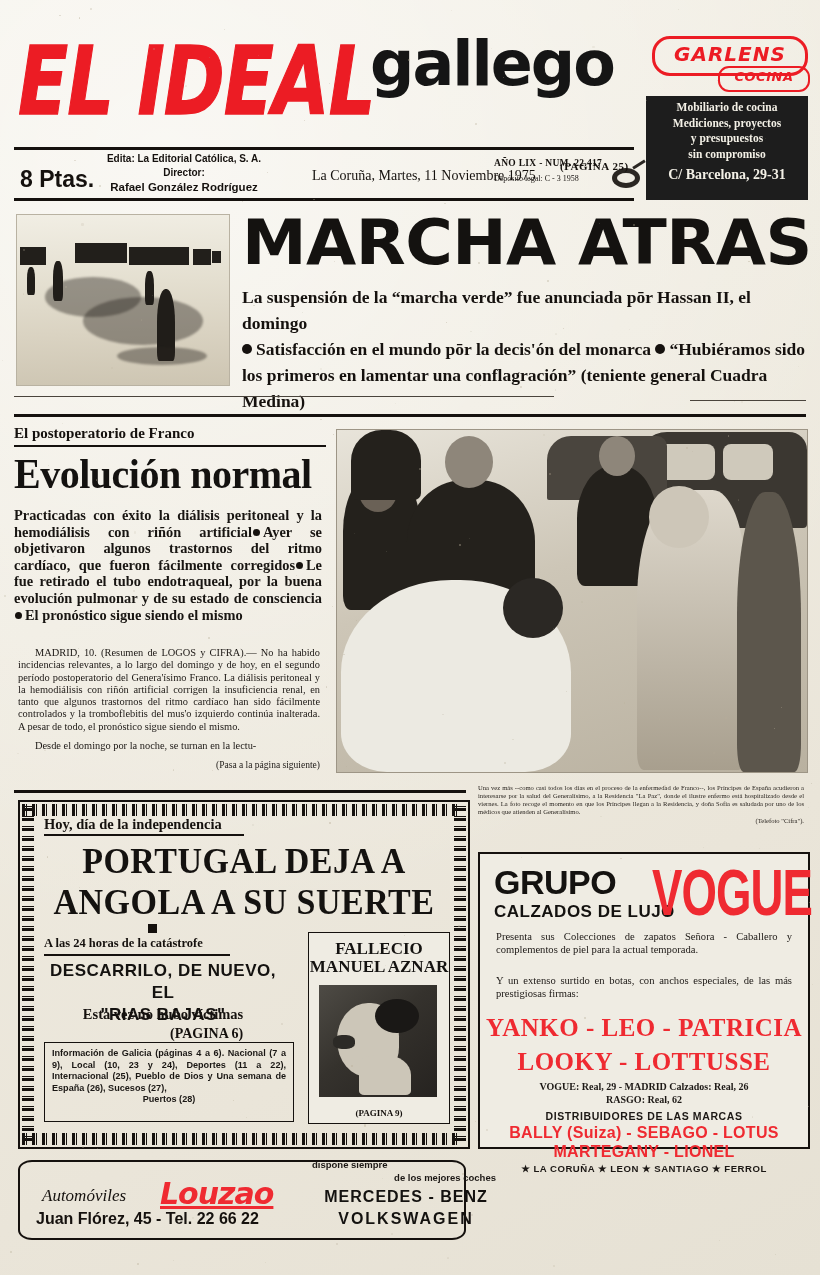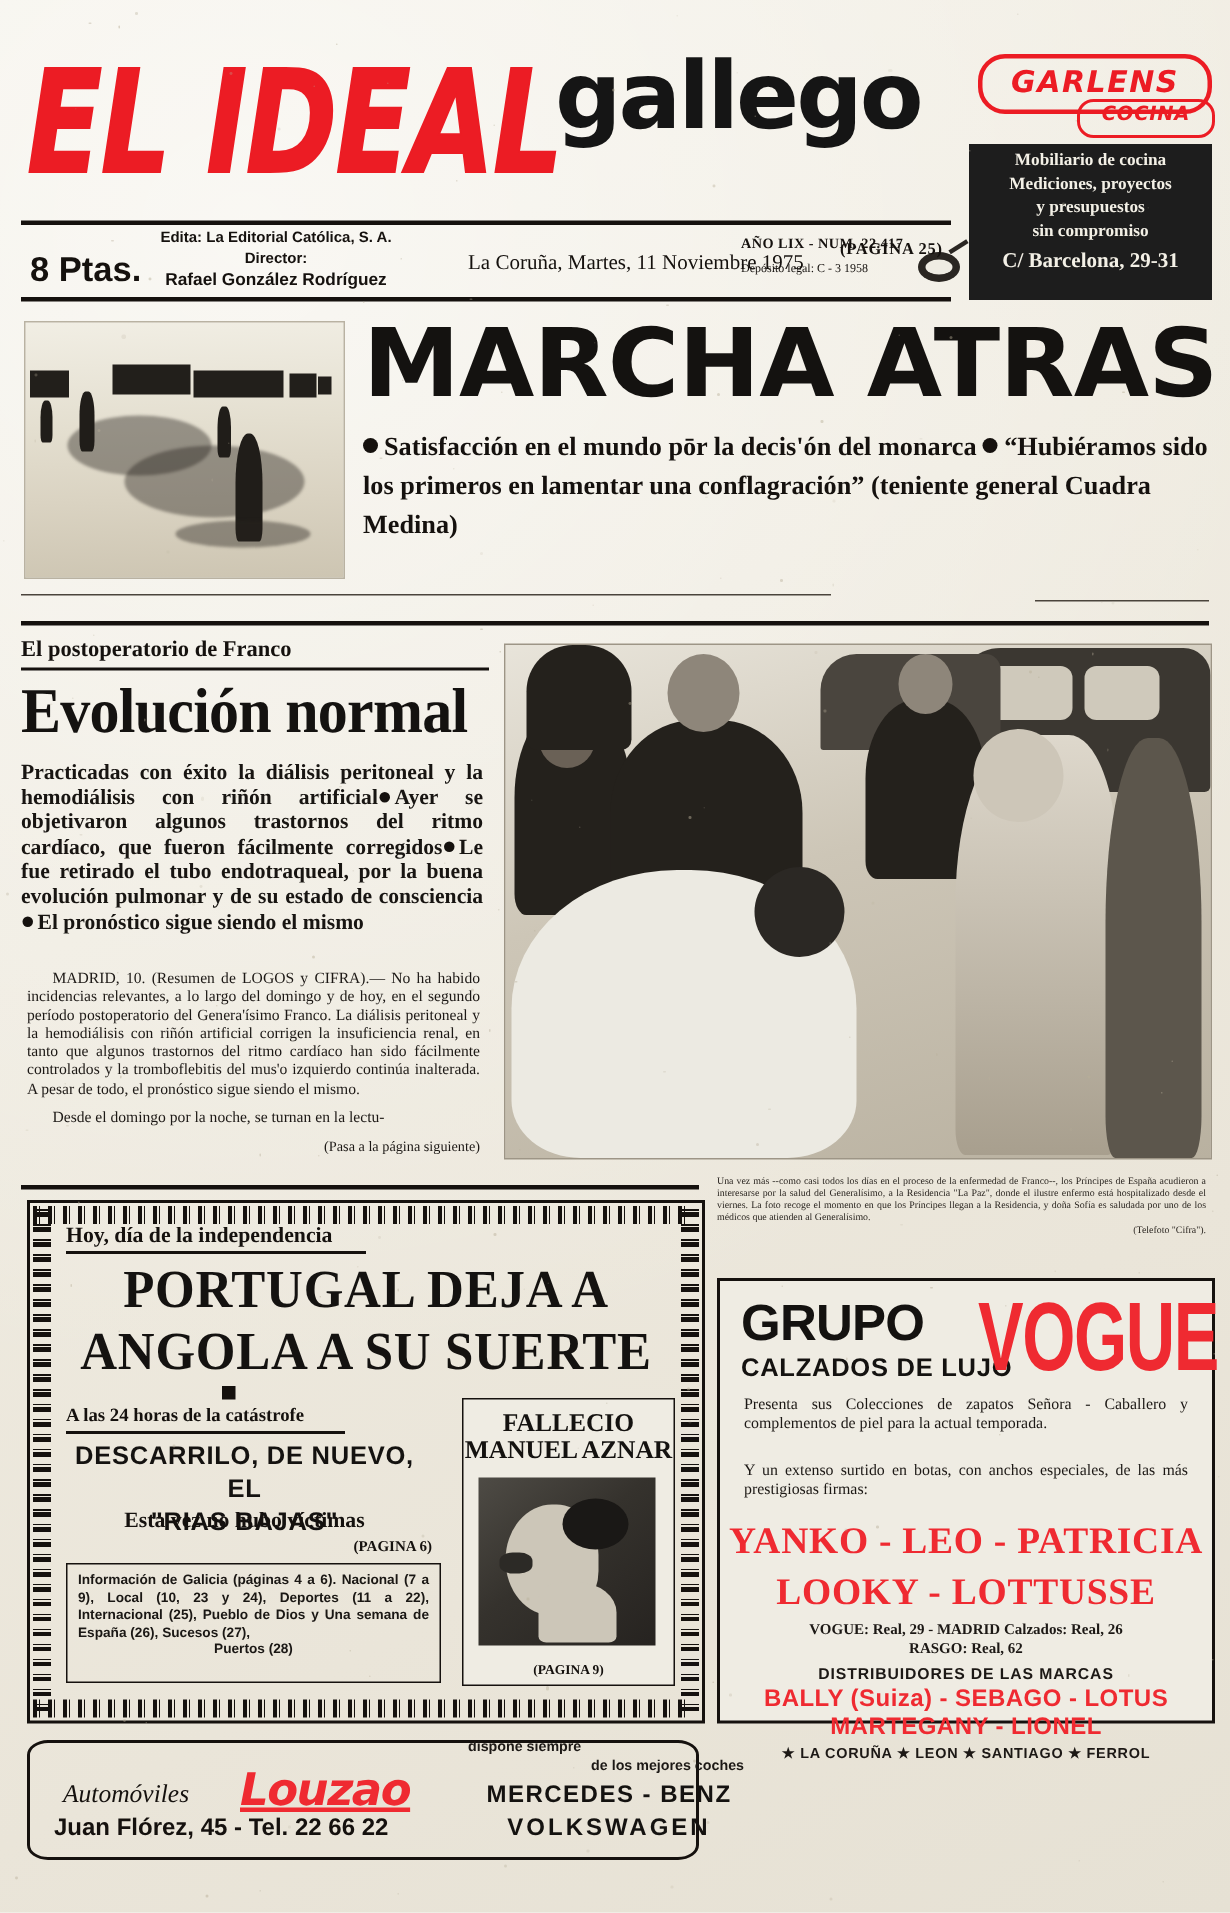--- a/index.html
+++ b/index.html
@@ -259,22 +259,22 @@
   .descarrilo{
     position:absolute;left:18px;top:158px;width:250px;text-align:center;
     font-family:"Liberation Sans", sans-serif;font-weight:bold;
     font-size:17px;line-height:22px;letter-spacing:.5px;color:#141210;
   }
   .estavez{
     position:absolute;left:18px;top:204px;width:250px;text-align:center;
     font-family:"Liberation Serif", serif;font-weight:bold;font-size:14.5px;
   }
   .pag6{
-    position:absolute;left:150px;top:224px;width:118px;text-align:right;
-    font-family:"Liberation Serif", serif;font-weight:bold;font-size:10px;
+    position:absolute;left:150px;top:224px;width:118px;text-align:left;
+    font-family:"Liberation Serif", serif;font-weight:bold;font-size:14px;
   }
   .indexbox{
     position:absolute;left:24px;top:240px;width:248px;height:78px;
     border:1.5px solid #15110e;
   }
   .indexbox p{
     margin:5px 7px;font-family:"Liberation Sans", sans-serif;font-weight:bold;
     font-size:9.1px;line-height:11.6px;text-align:justify;color:#1a1714;
   }
   .indexbox p .ctr{display:block;text-align:center;}
@@ -456,20 +456,21 @@
       <div class="dshadow" style="left:66px;top:82px;width:120px;height:48px;"></div>
       <div class="dfig" style="left:10px;top:52px;width:8px;height:28px;"></div>
       <div class="dfig" style="left:36px;top:46px;width:10px;height:40px;"></div>
       <div class="dfig" style="left:128px;top:56px;width:9px;height:34px;"></div>
       <div class="dfig" style="left:140px;top:74px;width:18px;height:72px;border-radius:46% 46% 12% 12%;"></div>
       <div class="dshadow" style="left:100px;top:132px;width:90px;height:18px;"></div>
     </div>
 
     <div class="head-main">MARCHA ATRAS</div>
     <div class="head-sub">
+      <div class="l1">La suspensión de la “marcha verde” fue anunciada pōr Hassan II, el domingo</div>
       <div class="l2">
         <span class="bullet"></span><span>Satisfacción en el mundo pōr la decis'ón del monarca</span>
         <span class="bullet"></span><span>“Hubiéramos sido</span>
       </div>
       <div class="l3">los primeros en lamentar una conflagración” (teniente general Cuadra Medina)</div>
     </div>
   </div>
 
   <div class="hairline" style="left:14px;top:396px;width:540px;"></div>
   <div class="hairline" style="left:690px;top:400px;width:116px;"></div>

